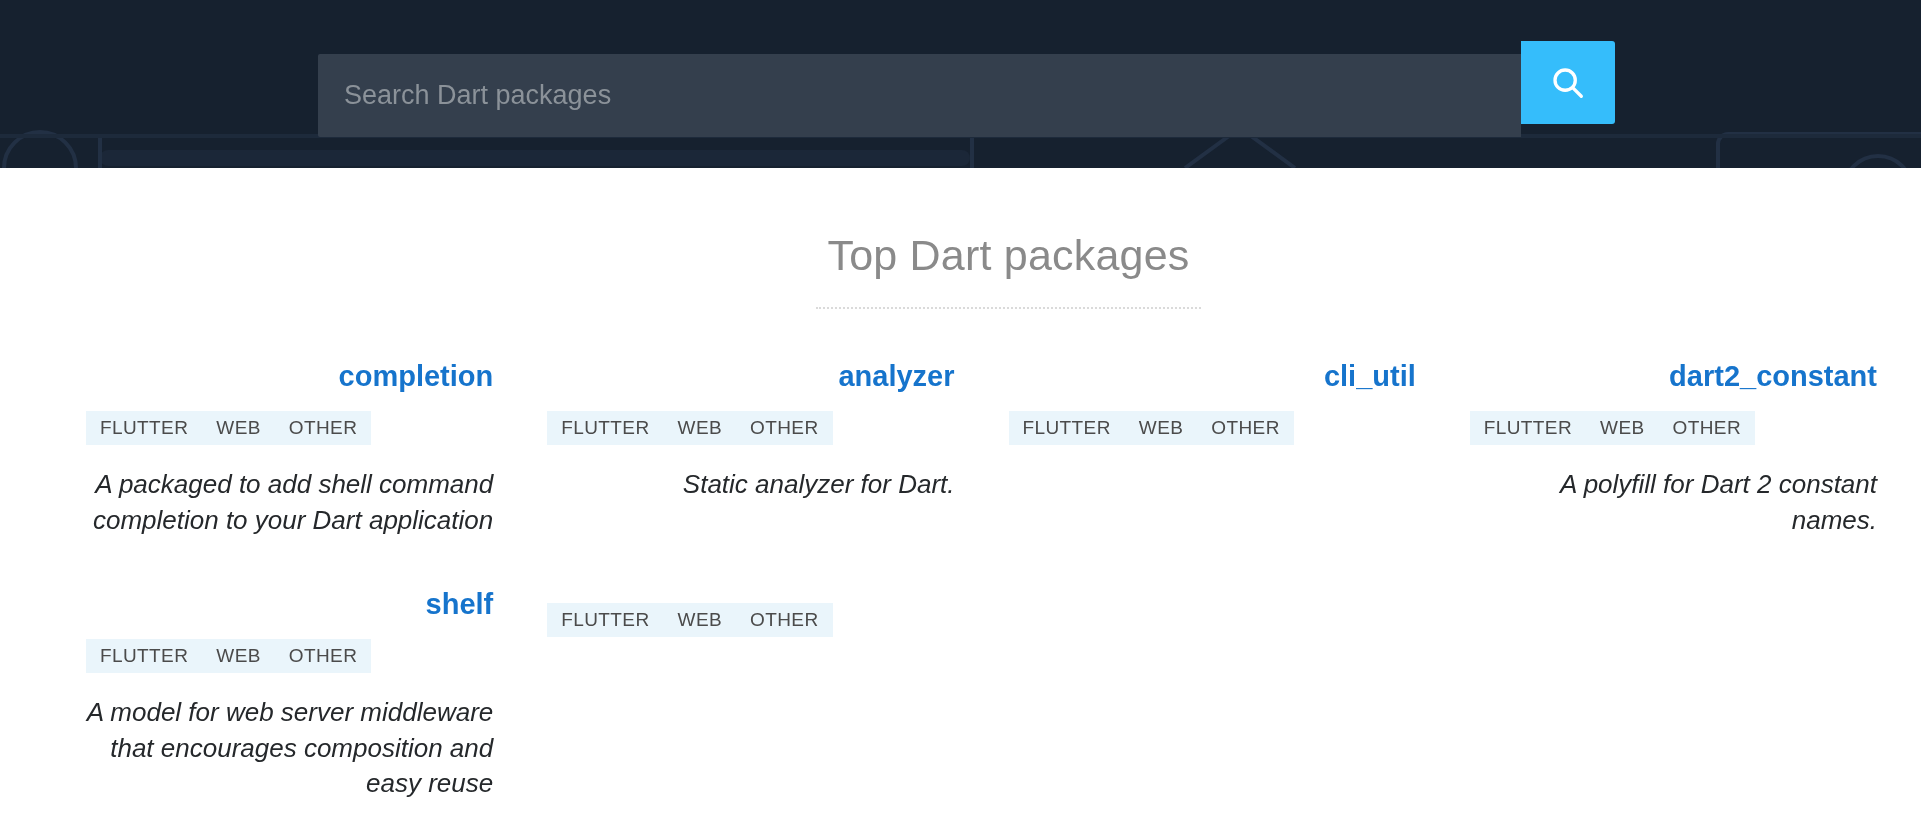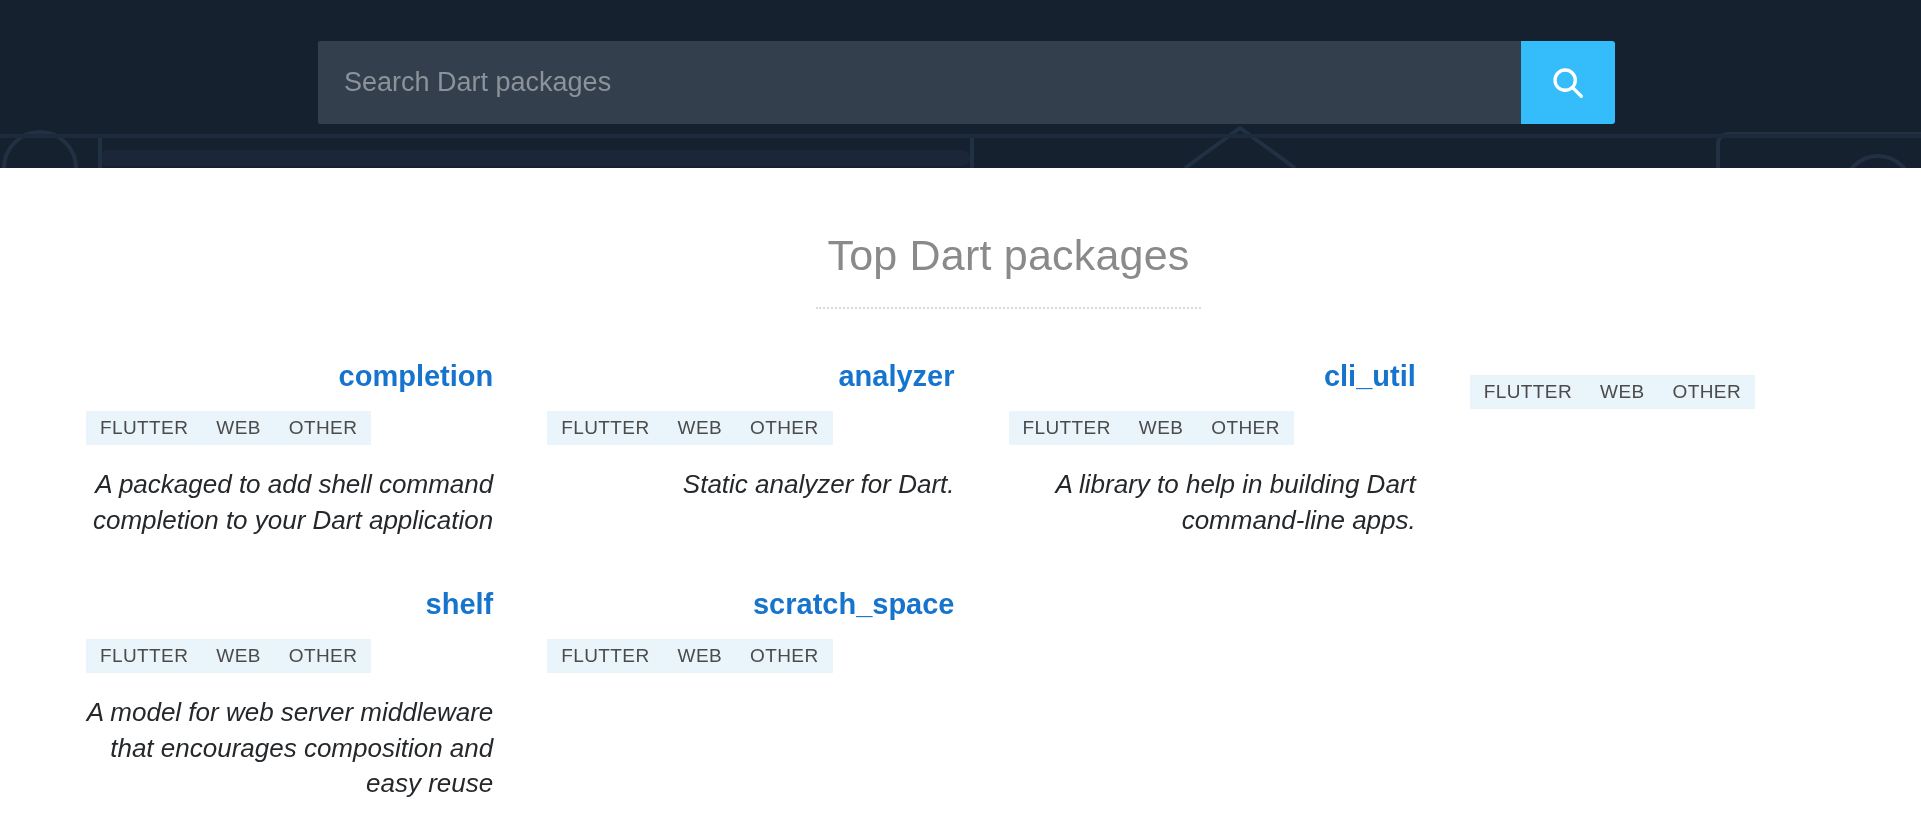--- a/index.html
+++ b/index.html
@@ -46,20 +46,21 @@
     height: 83px;
     background: #343f4d;
     border: none;
     outline: none;
     color: #e4e8ec;
     font-family: "Liberation Sans", sans-serif;
     font-size: 27px;
     padding: 0 26px;
     border-top-left-radius: 2px;
     border-bottom-left-radius: 2px;
+    margin-top: 13px;
   }
   .search-input::placeholder {
     color: #8b9299;
     opacity: 1;
   }
   .search-button {
     flex: 0 0 auto;
     width: 94px;
     height: 83px;
     background: #35bdfb;
@@ -204,43 +205,43 @@
       <p class="package-desc">Static analyzer for Dart.</p>
     </div>
 
     <div class="package-card">
       <a class="package-name" href="#">cli_util</a>
       <div class="tag-row">
         <span class="tag">FLUTTER</span>
         <span class="tag">WEB</span>
         <span class="tag">OTHER</span>
       </div>
-      <p class="package-desc">A library to help in building Dart command-line apps.</p>
-    </div>
-
-    <div class="package-card">
-      <div class="tag-row">
-        <span class="tag">FLUTTER</span>
-        <span class="tag">WEB</span>
-        <span class="tag">OTHER</span>
-      </div>
+    </div>
+
+    <div class="package-card">
+      <a class="package-name" href="#">dart2_constant</a>
+      <div class="tag-row">
+        <span class="tag">FLUTTER</span>
+        <span class="tag">WEB</span>
+        <span class="tag">OTHER</span>
+      </div>
+      <p class="package-desc">A polyfill for Dart 2 constant names.</p>
     </div>
 
     <div class="package-card">
       <a class="package-name" href="#">shelf</a>
       <div class="tag-row">
         <span class="tag">FLUTTER</span>
         <span class="tag">WEB</span>
         <span class="tag">OTHER</span>
       </div>
       <p class="package-desc">A model for web server middleware that encourages composition and easy reuse</p>
     </div>
 
     <div class="package-card">
-      <a class="package-name" href="#">scratch_space</a>
       <div class="tag-row">
         <span class="tag">FLUTTER</span>
         <span class="tag">WEB</span>
         <span class="tag">OTHER</span>
       </div>
     </div>
 
   </div>
 </main>
 

